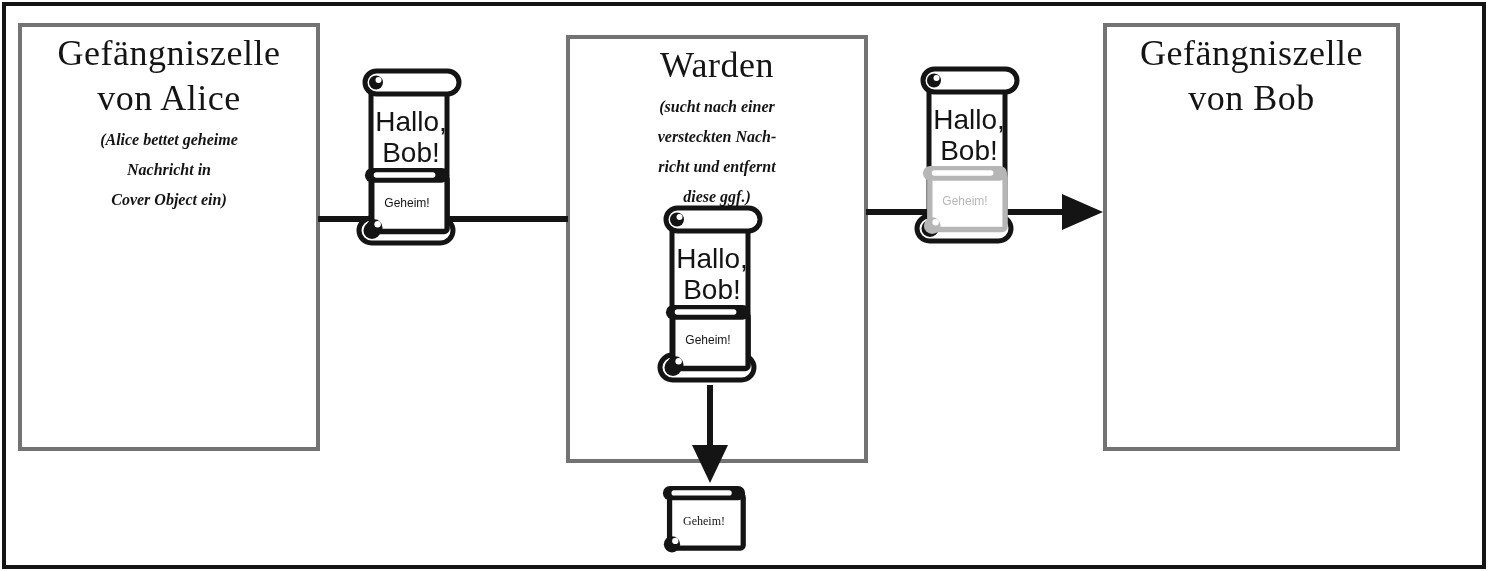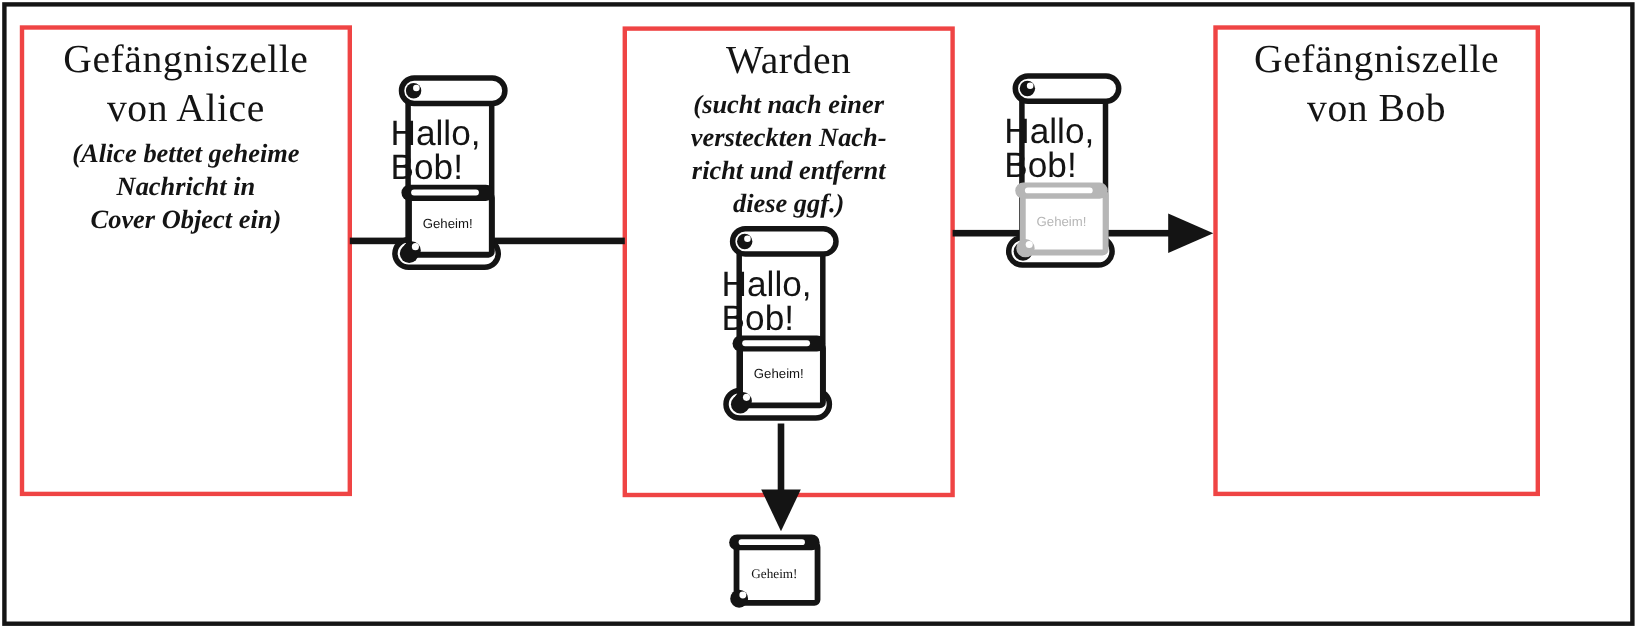--- a/index.html
+++ b/index.html
@@ -5,51 +5,51 @@
   html,body { margin:0; padding:0; background:#ffffff; }
   .canvas {
     position:relative; width:1488px; height:571px; background:#ffffff;
     font-family:"Liberation Serif","DejaVu Serif",serif; color:#141414; overflow:hidden;
   }
   .outer-frame {
     position:absolute; left:2px; top:2px; right:2px; bottom:2px;
     border:4px solid #141414;
   }
   .cell-box {
-    position:absolute; border:4px solid #ef4444; background:#ffffff;
+    position:absolute; border:4px solid #737373; background:#ffffff;
     box-sizing:border-box; text-align:center;
   }
   .box-title {
     white-space:pre-line; font-size:36px; line-height:45px; font-weight:400;
     padding-top:4px; letter-spacing:0.5px;
   }
   .box-subtitle {
     white-space:pre-line; font-style:italic; font-weight:700;
-    font-size:24px; line-height:30px; margin-top:4px;
+    font-size:16px; line-height:30px; margin-top:4px;
   }
   .hline { position:absolute; background:#141414; height:6px; z-index:1; }
   .vline { position:absolute; background:#141414; width:6px; z-index:3; }
   .arrowhead-right {
     position:absolute; width:0; height:0; z-index:3;
     border-top:18px solid transparent; border-bottom:18px solid transparent;
     border-left:41px solid #141414;
   }
   .arrowhead-down {
     position:absolute; width:0; height:0; z-index:3;
     border-left:18px solid transparent; border-right:18px solid transparent;
     border-top:38px solid #141414;
   }
   .scroll {
     position:absolute; width:112px; height:184px; z-index:2; color:#141414;
     font-family:"Liberation Sans","DejaVu Sans",sans-serif;
   }
   .scroll > svg { position:absolute; left:0; top:0; width:112px; height:184px; }
   .scroll-msg {
-    position:absolute; left:0; top:40px; width:100%; text-align:left;
-    white-space:pre-line; font-size:32px; line-height:31px; color:#141414;
+    position:absolute; left:0; top:40px; width:100%; text-align:center;
+    white-space:pre-line; font-size:28px; line-height:31px; color:#141414;
   }
   .note { position:absolute; color:#141414; z-index:4; }
   .note.gray { color:#b6b6b6; }
   .note > svg { display:block; width:100%; height:auto; }
   .note-msg {
     position:absolute; left:0; top:26px; width:100%; text-align:center;
     font-size:12px; line-height:22px; color:currentColor;
   }
   .in-scroll-note { left:7px; top:100px; width:90px; }
   .standalone-note { width:88px; }
@@ -89,21 +89,21 @@
   <div class="arrowhead-down" style="left:692px; top:445px;"></div>
 
   <div class="cell-box" style="left:18px; top:23px; width:302px; height:428px;">
     <div class="box-title">Gefängniszelle
 von Alice</div>
     <div class="box-subtitle">(Alice bettet geheime
 Nachricht in
 Cover Object ein)</div>
   </div>
 
-  <div class="cell-box" style="left:566px; top:24px; width:302px; height:428px;">
+  <div class="cell-box" style="left:566px; top:35px; width:302px; height:428px;">
     <div class="box-title">Warden</div>
     <div class="box-subtitle">(sucht nach einer
 versteckten Nach-
 richt und entfernt
 diese ggf.)</div>
   </div>
 
   <div class="cell-box" style="left:1103px; top:23px; width:297px; height:428px;">
     <div class="box-title">Gefängniszelle
 von Bob</div>

